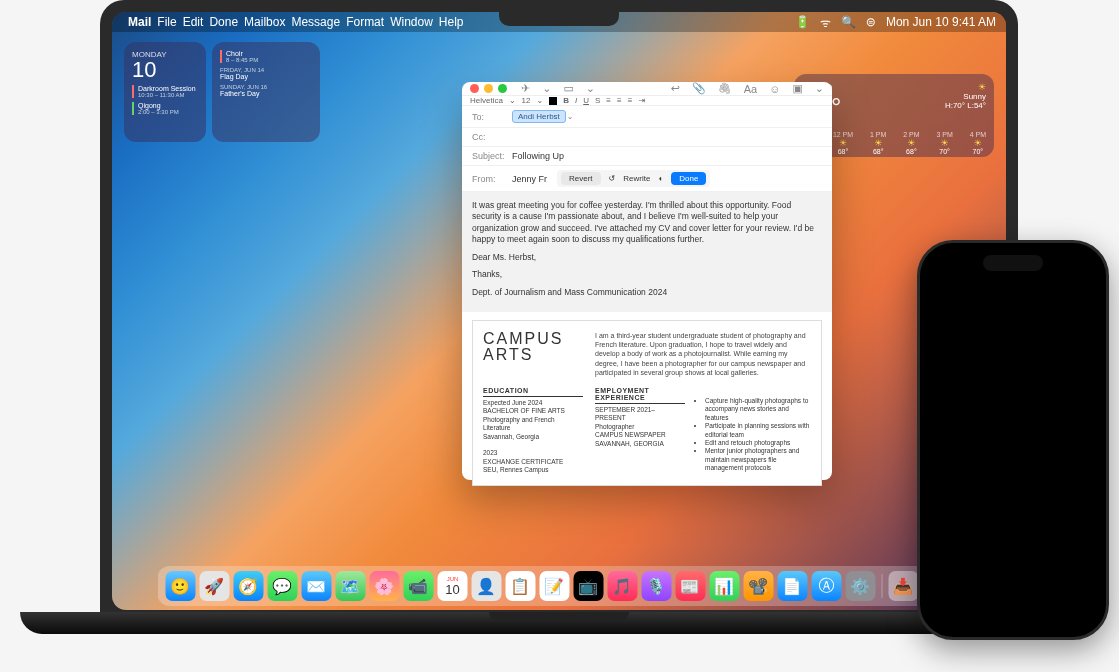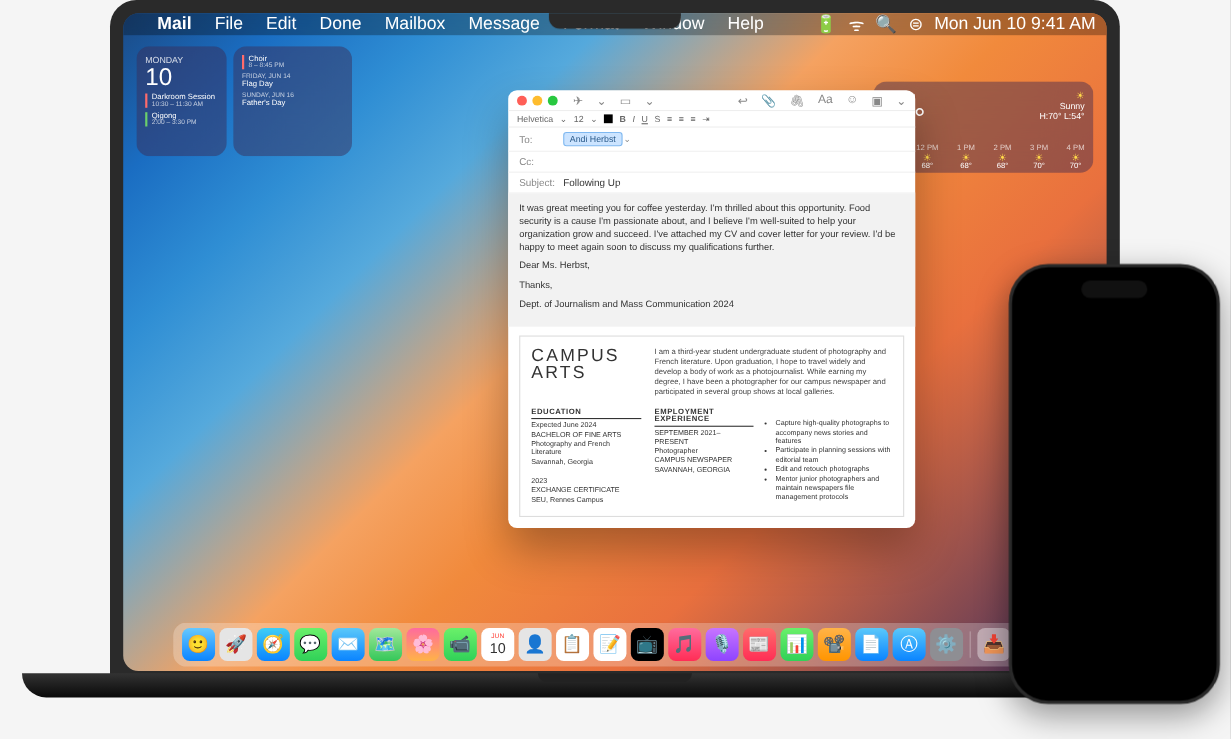--- a/index.html
+++ b/index.html
@@ -64,23 +64,23 @@
 .menubar {
   position: absolute;
   top: 0; left: 0; right: 0;
   height: 20px;
   background: rgba(0,0,0,0.28);
   backdrop-filter: blur(20px);
   display: flex;
   align-items: center;
   padding: 0 10px;
   color: #fff;
-  font-size: 16px;
+  font-size: 12px;
   font-weight: 500;
-  gap: 21px;
+  gap: 6px;
 }
 .menubar .right { margin-left: auto; display: flex; gap: 10px; align-items: center; }
 .apple-logo { font-size: 12px; }
 
 .widget {
   position: absolute;
   border-radius: 12px;
   background: rgba(60,40,80,0.45);
   backdrop-filter: blur(20px);
   color: #fff;
@@ -395,20 +395,31 @@
         <span class="to-chip">Andi Herbst</span>
         <span style="color:#888;font-size:8px;margin-left:1px">⌄</span>
       </div>
       <div class="hdr-field">
         <span class="lbl">Cc:</span>
       </div>
       <div class="hdr-field">
         <span class="lbl">Subject:</span>
         <span style="color:#333">Following Up</span>
       </div>
+      <div class="hdr-field" style="position:relative">
+        <span class="lbl">From:</span>
+        <span>Jenny Fr</span>
+        <div class="rewrite-bar">
+          <span class="btn">Revert</span>
+          <span>↺</span>
+          <span style="flex:1;text-align:center">Rewrite</span>
+          <span>◐</span>
+          <span class="btn done">Done</span>
+        </div>
+      </div>
       <div class="body">
         <p>It was great meeting you for coffee yesterday. I'm thrilled about this opportunity. Food security is a cause I'm passionate about, and I believe I'm well-suited to help your organization grow and succeed. I've attached my CV and cover letter for your review. I'd be happy to meet again soon to discuss my qualifications further.</p>
         <p>Dear Ms. Herbst,</p>
         <p>Thanks,</p>
         <p>Dept. of Journalism and Mass Communication 2024</p>
       </div>
       <div class="attachment">
         <div>
           <div class="name">CAMPUS</div>
           <div class="name">ARTS</div>

